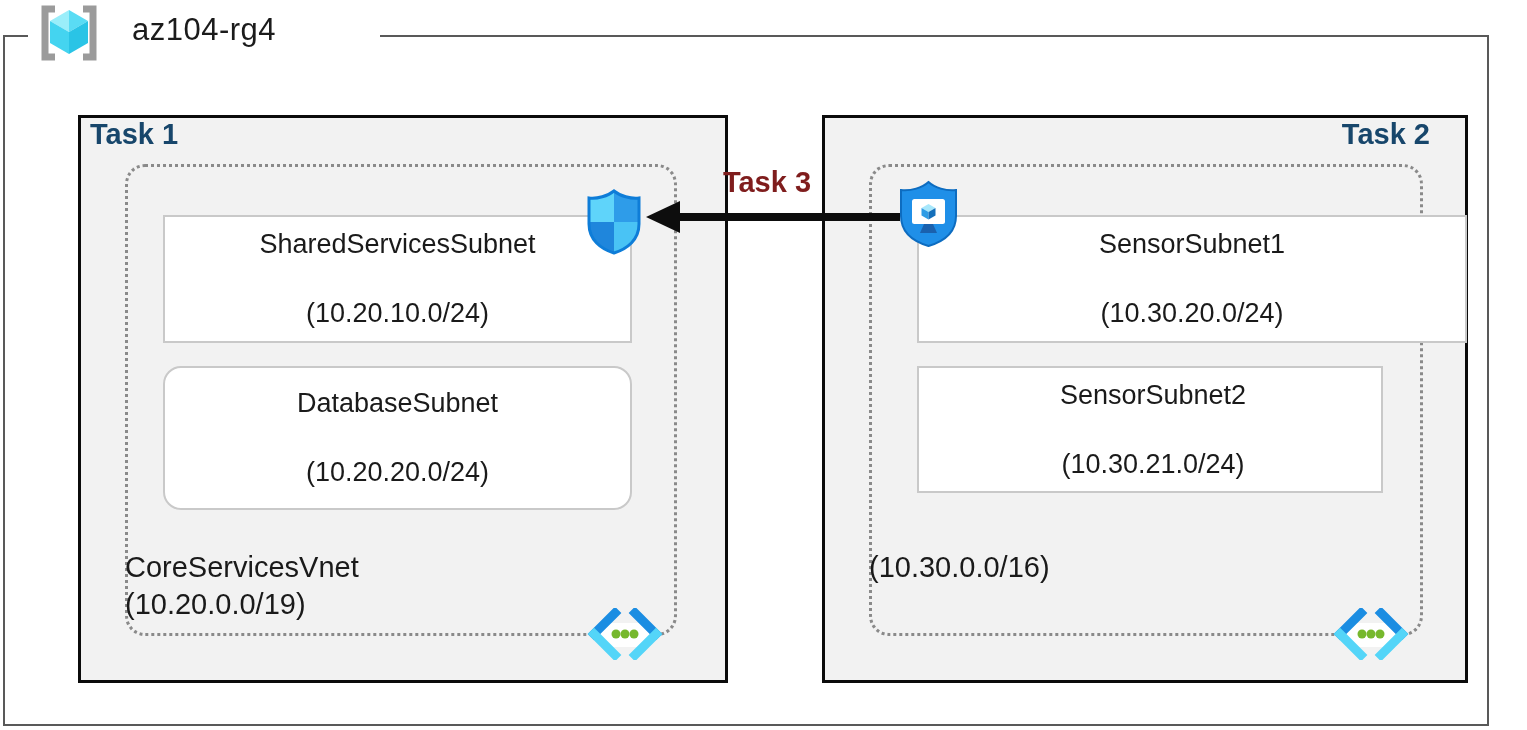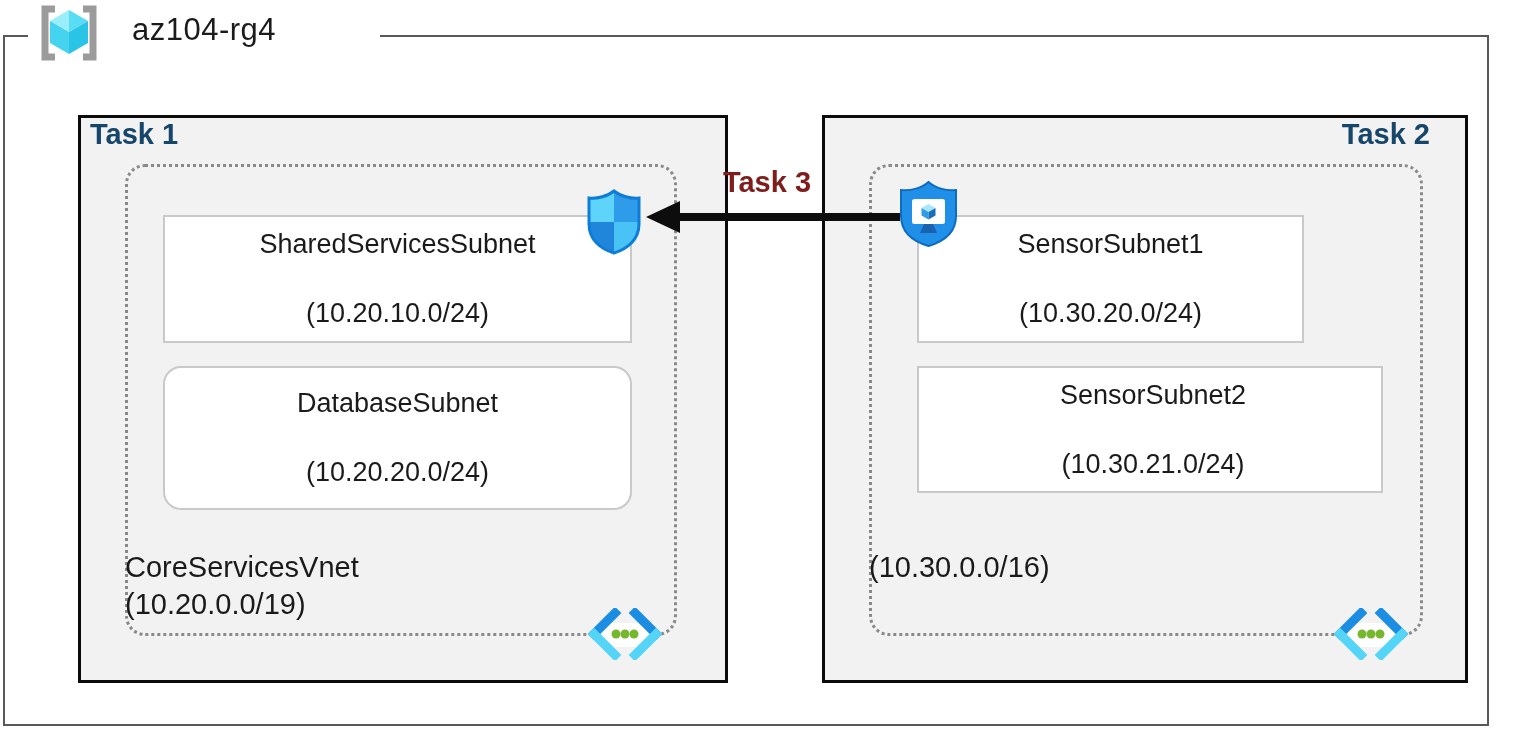--- a/index.html
+++ b/index.html
@@ -23,21 +23,21 @@
   
   .vnet-box{border:3px dotted #8a8a8a;border-radius:20px;box-sizing:border-box;}
   .vnet-box-left{left:125px;top:164px;width:552px;height:472px;}
   .vnet-box-right{left:869px;top:164px;width:554px;height:472px;}
   
   .subnet{background:#ffffff;border:2px solid #c9c9c9;box-sizing:border-box;
     display:flex;flex-direction:column;justify-content:center;align-items:center;
     text-align:center;font-size:27px;line-height:37px;gap:32px;}
   .subnet-l1{left:163px;top:215px;width:469px;height:128px;}
   .subnet-l2{left:163px;top:366px;width:469px;height:144px;border-radius:18px;}
-  .subnet-r1{left:917px;top:215px;width:387px;height:128px;}
+  .subnet-r1{left:917px;top:215px;width:550px;height:128px;}
   .subnet-r2{left:917px;top:366px;width:466px;height:127px;padding-left:6px;}
   
   .vnet-caption{text-align:left;font-size:29px;line-height:37px;}
   .vnet-caption-left{left:125px;top:549px;width:552px;}
   .vnet-caption-right{left:869px;top:549px;width:554px;}
   svg{display:block;}
 </style>
 </head>
 <body>
 

